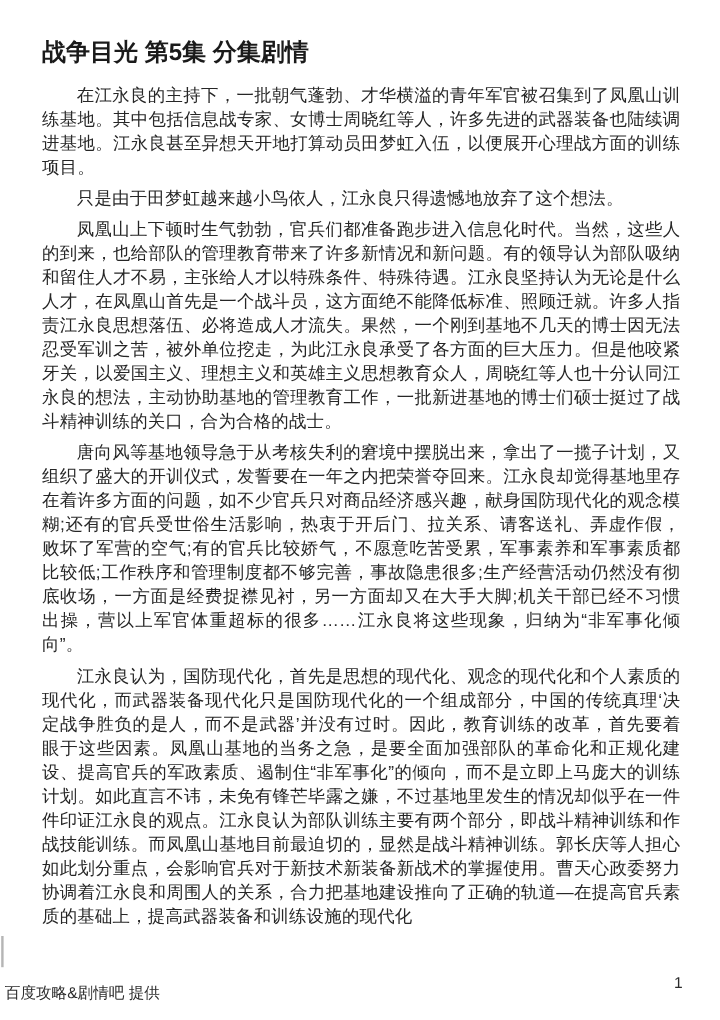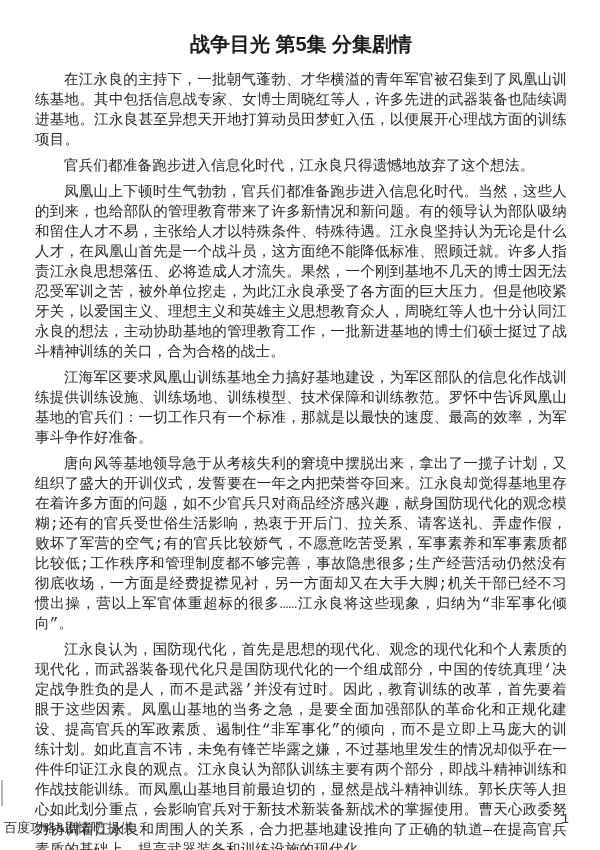--- a/index.html
+++ b/index.html
@@ -21,33 +21,32 @@
     width: 600px;
     height: 850px;
     box-sizing: border-box;
     padding: 26px 33px 0 35px;
     background: #ffffff;
   }
   .title {
     font-size: 20px;
     line-height: 24px;
     font-weight: bold;
-    text-align: center;
+    text-align: left;
     color: #1a1a1a;
     margin: 6px 0 14px 0;
   }
   .para {
     font-size: 14.5px;
     line-height: 20px;
     text-align: justify;
     text-indent: 2em;
     margin: 0 0 6px 0;
     color: #262626;
     letter-spacing: 0.2px;
-    font-family: Liberation Mono, monospace;
   }
   .footer-credit {
     position: absolute;
     left: 4px;
     top: 820px;
     font-size: 13px;
     line-height: 16px;
     color: #2b2b2b;
     text-align: right;
   }
@@ -68,23 +67,22 @@
     background: #b5b5b5;
   }
 </style>
 </head>
 <body>
 
 <div class="page">
   <h1 class="title">战争目光 第5集 分集剧情</h1>
 
   <p class="para">在江永良的主持下，一批朝气蓬勃、才华横溢的青年军官被召集到了凤凰山训练基地。其中包括信息战专家、女博士周晓红等人，许多先进的武器装备也陆续调进基地。江永良甚至异想天开地打算动员田梦虹入伍，以便展开心理战方面的训练项目。</p>
-  <p class="para">官兵们都准备跑步进入信息化时代，江永良只得遗憾地放弃了这个想法。</p>
+  <p class="para">只是由于田梦虹越来越小鸟依人，江永良只得遗憾地放弃了这个想法。</p>
   <p class="para">凤凰山上下顿时生气勃勃，官兵们都准备跑步进入信息化时代。当然，这些人的到来，也给部队的管理教育带来了许多新情况和新问题。有的领导认为部队吸纳和留住人才不易，主张给人才以特殊条件、特殊待遇。江永良坚持认为无论是什么人才，在凤凰山首先是一个战斗员，这方面绝不能降低标准、照顾迁就。许多人指责江永良思想落伍、必将造成人才流失。果然，一个刚到基地不几天的博士因无法忍受军训之苦，被外单位挖走，为此江永良承受了各方面的巨大压力。但是他咬紧牙关，以爱国主义、理想主义和英雄主义思想教育众人，周晓红等人也十分认同江永良的想法，主动协助基地的管理教育工作，一批新进基地的博士们硕士挺过了战斗精神训练的关口，合为合格的战士。</p>
-  <p class="para">江海军区要求凤凰山训练基地全力搞好基地建设，为军区部队的信息化作战训练提供训练设施、训练场地、训练模型、技术保障和训练教范。罗怀中告诉凤凰山基地的官兵们：一切工作只有一个标准，那就是以最快的速度、最高的效率，为军事斗争作好准备。</p>
   <p class="para">唐向风等基地领导急于从考核失利的窘境中摆脱出来，拿出了一揽子计划，又组织了盛大的开训仪式，发誓要在一年之内把荣誉夺回来。江永良却觉得基地里存在着许多方面的问题，如不少官兵只对商品经济感兴趣，献身国防现代化的观念模糊;还有的官兵受世俗生活影响，热衷于开后门、拉关系、请客送礼、弄虚作假，败坏了军营的空气;有的官兵比较娇气，不愿意吃苦受累，军事素养和军事素质都比较低;工作秩序和管理制度都不够完善，事故隐患很多;生产经营活动仍然没有彻底收场，一方面是经费捉襟见衬，另一方面却又在大手大脚;机关干部已经不习惯出操，营以上军官体重超标的很多……江永良将这些现象，归纳为“非军事化倾向”。</p>
   <p class="para">江永良认为，国防现代化，首先是思想的现代化、观念的现代化和个人素质的现代化，而武器装备现代化只是国防现代化的一个组成部分，中国的传统真理‘决定战争胜负的是人，而不是武器’并没有过时。因此，教育训练的改革，首先要着眼于这些因素。凤凰山基地的当务之急，是要全面加强部队的革命化和正规化建设、提高官兵的军政素质、遏制住“非军事化”的倾向，而不是立即上马庞大的训练计划。如此直言不讳，未免有锋芒毕露之嫌，不过基地里发生的情况却似乎在一件件印证江永良的观点。江永良认为部队训练主要有两个部分，即战斗精神训练和作战技能训练。而凤凰山基地目前最迫切的，显然是战斗精神训练。郭长庆等人担心如此划分重点，会影响官兵对于新技术新装备新战术的掌握使用。曹天心政委努力协调着江永良和周围人的关系，合力把基地建设推向了正确的轨道—在提高官兵素质的基础上，提高武器装备和训练设施的现代化</p>
 </div>
 
 <div class="artifact"></div>
 
 <div class="footer-credit">百度攻略&amp;剧情吧 提供</div>
 <div class="page-number">1</div>
 
 </body></html>

